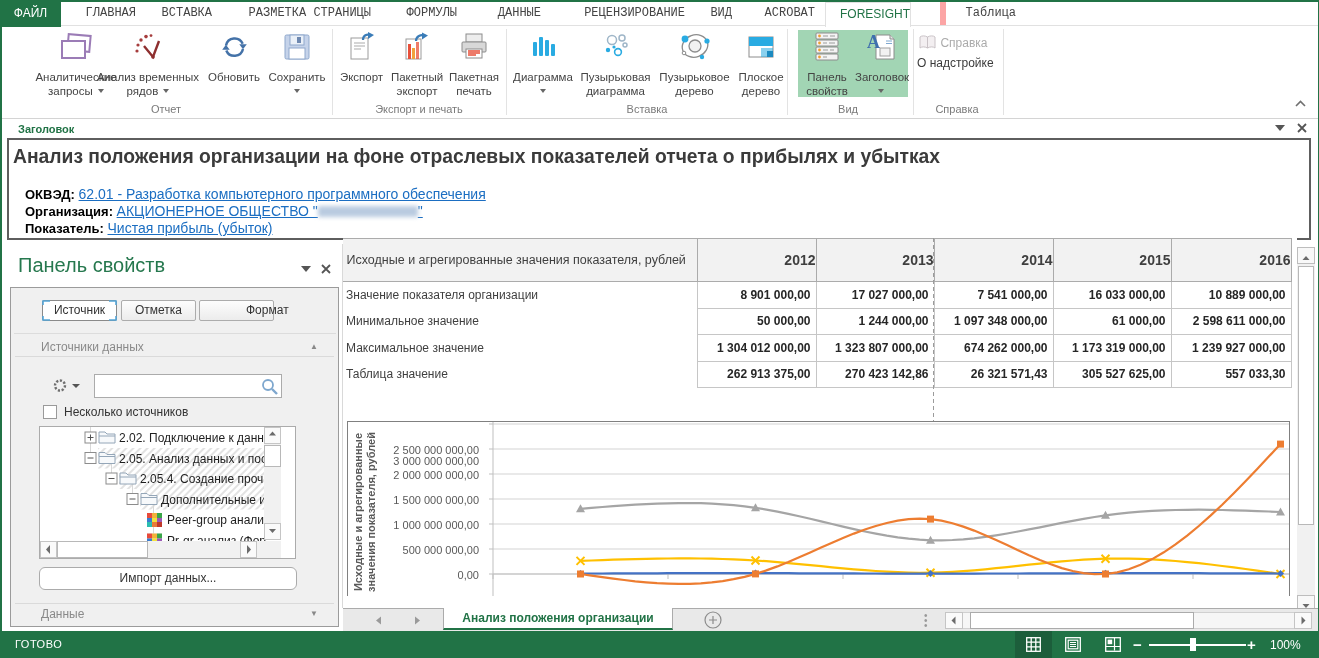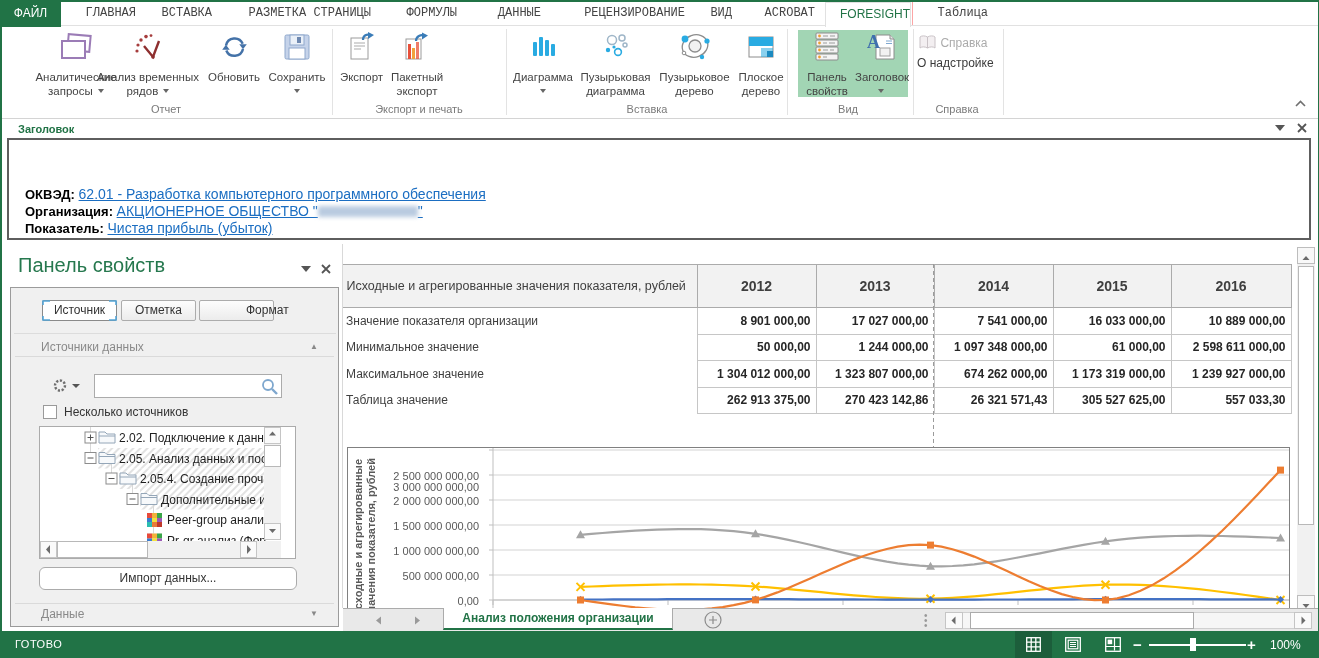--- a/index.html
+++ b/index.html
@@ -24,25 +24,25 @@
   
   #hdrbar { left:0; top:120px; width:1319px; height:18px; background:#fff; }
   #hdrbox { left:7px; top:138px; width:1304px; height:102px; background:#fff; border:2px solid #5E5E5E; }
   .lnk { color:#1B6EC2; text-decoration:underline; font-size:14px; }
   
   #leftpane { left:0; top:244px; width:342px; height:387px; background:#fff; }
   #lpbox { position:absolute; left:10px; top:43px; width:329px; height:340px; background:#F0F0F0; border:1px solid #9B9B9B; }
   .ptab { position:absolute; top:12px; width:75px; height:21px; font-size:12px; color:#333; text-align:center; line-height:19px; background:linear-gradient(#FDFDFD,#ECECEC); border:1px solid #ACACAC; border-radius:2px; }
   .sechdr { position:absolute; left:4px; width:319px; height:20px; font-size:12px; color:#8A8A8A; line-height:20px; border-bottom:1px solid #DADADA; }
   
-  #docarea { left:343px; top:258px; width:954px; height:364px; background:#fff; }
+  #docarea { left:343px; top:232px; width:954px; height:364px; background:#fff; }
   table.dt { border-collapse:collapse; position:absolute; left:-1.5px; top:6px; table-layout:fixed; }
   table.dt td { font-size:12px; color:#3F3F3F; overflow:hidden; white-space:nowrap; }
   table.dt .hd { background:#F2F2F2; border:1px solid #ABABAB; height:43px; }
-  table.dt .yr { font-weight:bold; font-size:14px; text-align:center; color:#3F3F3F; }
+  table.dt .yr { font-weight:bold; font-size:14px; text-align:right; color:#3F3F3F; }
   table.dt .num { font-weight:bold; text-align:right; padding-right:5px; border:1px solid #C6C6C6; color:#262626; }
   table.dt .lbl { padding-left:4px; }
   #chartbox { position:absolute; left:4px; top:189px; width:943px; height:176px; border:1.5px solid #808080; border-bottom:none; background:#fff; overflow:hidden; }
   .ylab { position:absolute; font-size:11px; color:#595959; text-align:right; width:95px; }
   
   #vscroll { left:1297px; top:247px; width:18px; height:365px; background:#F1F1F1; }
   .sbtn { position:absolute; left:0; width:18px; height:17px; background:#F8F8F8; border:1px solid #BDBDBD; color:#555; text-align:center; }
   
   #sheetbar { left:343px; top:608px; width:976px; height:23px; background:#E9E9E9; border-top:1px solid #ABABAB; }
   
@@ -58,21 +58,21 @@
   <div id="filetab">ФАЙЛ</div>
   <div class="rtab" style="left:72px;width:64px;">ГЛАВНАЯ</div>
   <div class="rtab" style="left:148px;width:64px;">ВСТАВКА</div>
   <div class="rtab" style="left:228px;width:143px;">РАЗМЕТКА СТРАНИЦЫ</div>
   <div class="rtab" style="left:385px;width:72px;">ФОРМУЛЫ</div>
   <div class="rtab" style="left:475px;width:66px;">ДАННЫЕ</div>
   <div class="rtab" style="left:555px;width:130px;">РЕЦЕНЗИРОВАНИЕ</div>
   <div class="rtab" style="left:698px;width:34px;">ВИД</div>
   <div class="rtab" style="left:745px;width:70px;">ACROBAT</div>
   <div id="foresighttab">FORESIGHT</div>
-  <div class="rtab" style="left:912px;width:76px;border-left:1px solid #fca5a5;">Таблица</div>
+  <div class="rtab" style="left:940px;width:76px;border-left:6px solid #fca5a5;">Таблица</div>
 </div>
 <div class="abs" id="ribbon">
   <div id="greensel"></div>
   <div class="gsep" style="left:332px"></div>
   <div class="gsep" style="left:506px"></div>
   <div class="gsep" style="left:787px"></div>
   <div class="gsep" style="left:913px"></div>
   <div class="gsep" style="left:1003px"></div>
   <div class="glabel" style="left:126px;width:80px;">Отчет</div>
   <div class="glabel" style="left:359px;width:120px;">Экспорт и печать</div>
@@ -144,20 +144,31 @@
         <svg width="30" height="30" viewBox="0 0 30 30">
           <rect x="4" y="7" width="15" height="20" fill="#fff" stroke="#9C9C9C"></rect>
           <rect x="6" y="12" width="3" height="15" fill="#E8503A"></rect>
           <rect x="10" y="16" width="3" height="11" fill="#F2A13C"></rect>
           <rect x="14" y="10" width="3" height="17" fill="#E8503A" opacity=".75"></rect>
           <path d="M14 9 C 14 4, 19 2.5, 22 3.5" stroke="#3A7CB8" stroke-width="2.2" fill="none"></path>
           <path d="M20 0.5 L26 3.5 L20 7.5 Z" fill="#3A7CB8"></path>
         </svg>
       </div>
     <div class="rl">Пакетный<br>экспорт</div>
+  </div>
+  <div class="rbtn" style="left:448px;width:52px;">
+    <div class="ric">
+        <svg width="30" height="30" viewBox="0 0 30 30">
+          <rect x="7" y="2" width="16" height="8" fill="#EDEDED" stroke="#8C8C8C"></rect>
+          <rect x="3" y="10" width="24" height="10" rx="1" fill="#D8D8D8" stroke="#8C8C8C"></rect>
+          <rect x="7" y="17" width="16" height="9" fill="#fff" stroke="#8C8C8C"></rect>
+          <path d="M9 19 h12 M9 21 h12 M9 23 h8" stroke="#E8503A" stroke-width="1.6"></path>
+        </svg>
+      </div>
+    <div class="rl">Пакетная<br>печать</div>
   </div>
 
   <div class="rbtn" style="left:512px;width:62px;">
     <div class="ric">
         <svg width="26" height="26" viewBox="0 0 26 26">
           <g fill="#29ABE2">
             <rect x="3" y="8" width="4" height="14" rx="1"></rect>
             <rect x="9" y="3" width="4" height="19" rx="1"></rect>
             <rect x="15" y="6" width="4" height="16" rx="1"></rect>
             <rect x="21" y="10" width="4" height="12" rx="1"></rect>
@@ -255,20 +266,21 @@
     </svg>
 </div>
 <div class="abs" id="hdrbar">
   <div style="position:absolute;left:18px;top:3px;font-size:11px;font-weight:bold;color:#217346;">Заголовок</div>
   <div style="position:absolute;left:1275px;top:5px;width:0;height:0;border-left:5px solid transparent;border-right:5px solid transparent;border-top:6px solid #555;"></div>
   <svg style="position:absolute;left:1296px;top:2px" width="12" height="12" viewBox="0 0 12 12">
       <path d="M2 2 L10 10 M10 2 L2 10" stroke="#555" stroke-width="1.8"></path>
     </svg>
 </div>
 <div class="abs" id="hdrbox">
+  <div style="position:absolute;left:4px;top:6px;font-size:19.3px;font-weight:bold;color:#3B3B3B;">Анализ положения организации на фоне отраслевых показателей отчета о прибылях и убытках</div>
   <div style="position:absolute;left:16px;top:46px;font-size:13px;line-height:17px;color:#000;">
     <div><b>ОКВЭД:</b> <span class="lnk">62.01 - Разработка компьютерного программного обеспечения</span></div>
     <div><b>Организация:</b> <span class="lnk">АКЦИОНЕРНОЕ ОБЩЕСТВО "<span style="display:inline-block;width:100px;height:11px;background:#b9cbe0;filter:blur(2px);vertical-align:-1px;"></span>"</span></div>
     <div><b>Показатель:</b> <span class="lnk">Чистая прибыль (убыток)</span></div>
   </div>
 </div>
 <div class="abs" id="leftpane">
   <div style="position:absolute;left:18px;top:10px;font-size:20px;color:#26784E;">Панель свойств</div>
   <div style="position:absolute;left:301px;top:22px;width:0;height:0;border-left:5px solid transparent;border-right:5px solid transparent;border-top:6px solid #555;"></div>
   <svg style="position:absolute;left:320px;top:19px" width="12" height="12" viewBox="0 0 12 12">

